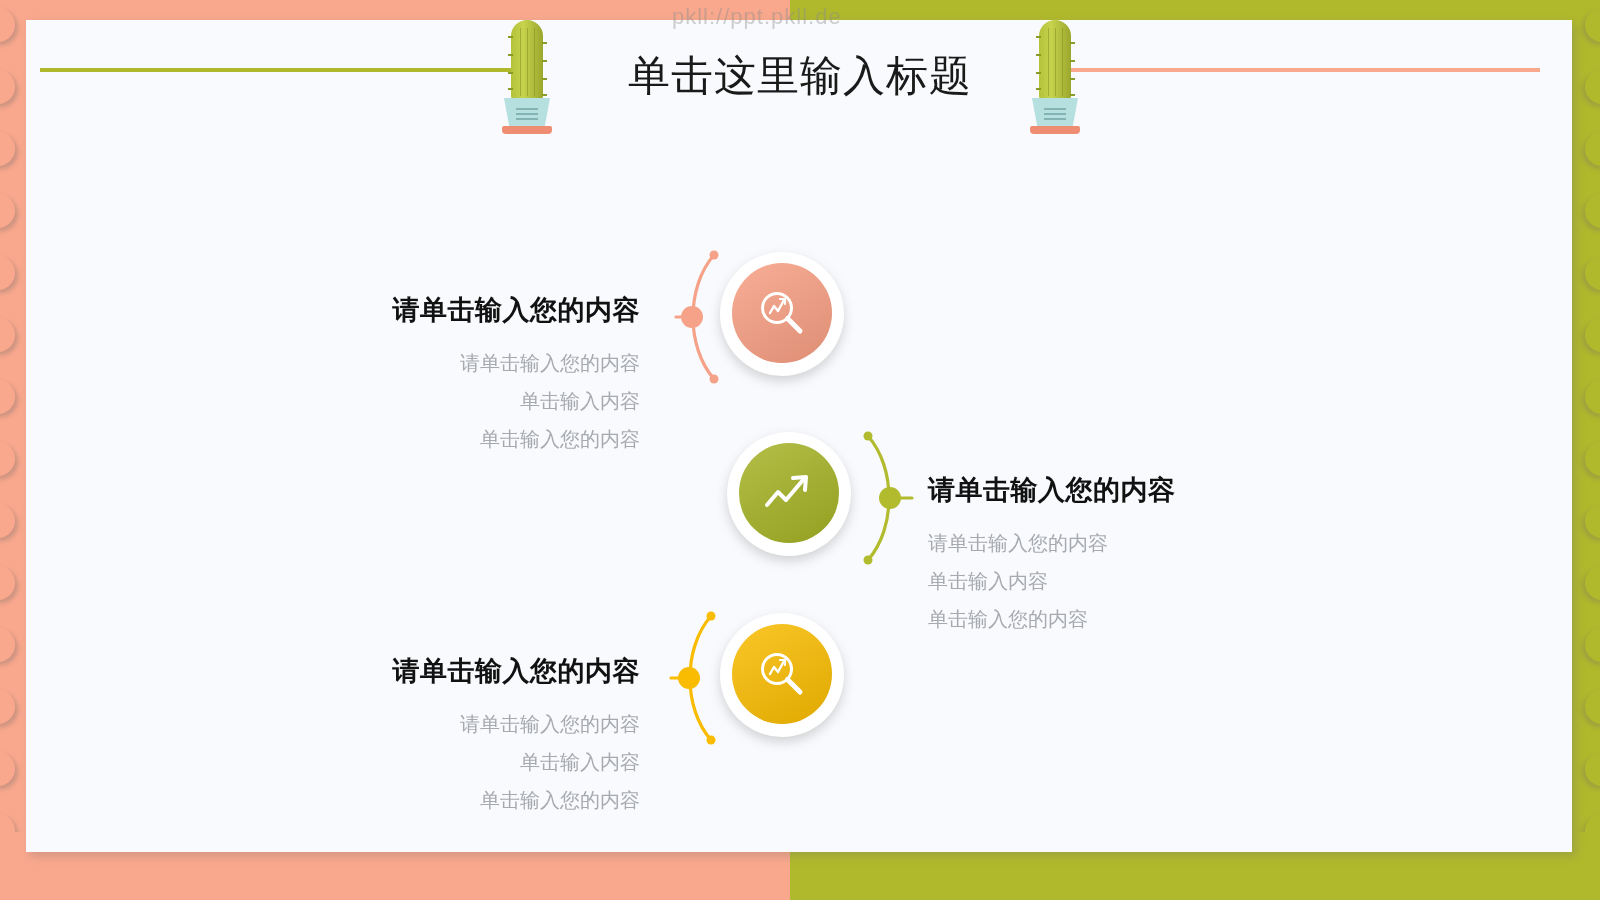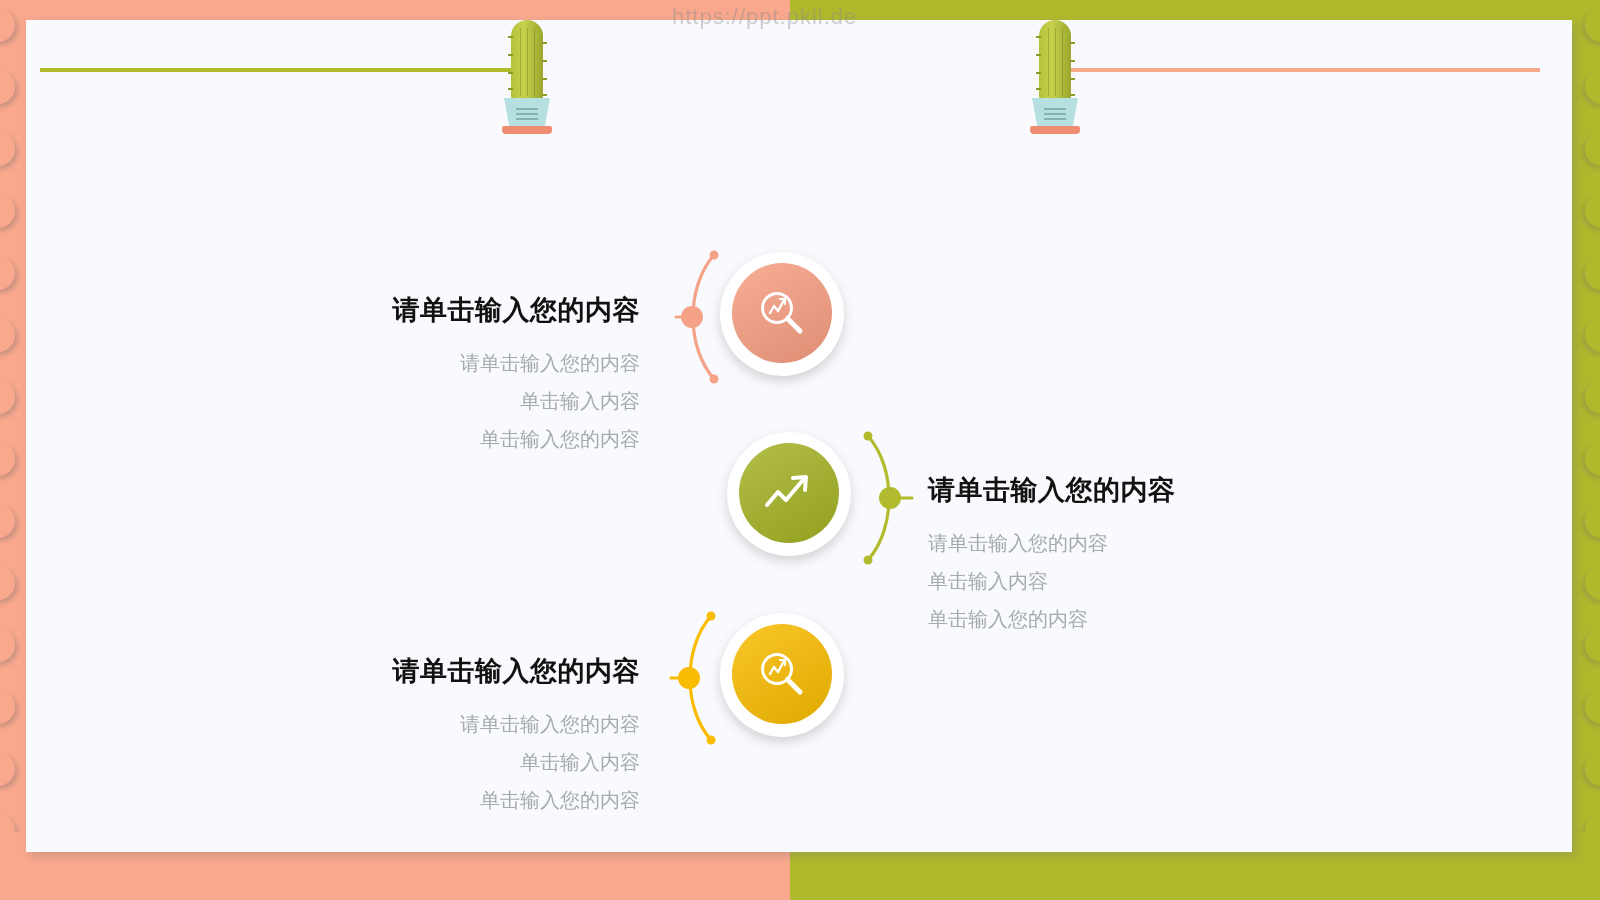--- a/index.html
+++ b/index.html
@@ -275,25 +275,26 @@
       <div class="notch" style="top: 380px;"></div>
       <div class="notch" style="top: 442px;"></div>
       <div class="notch" style="top: 504px;"></div>
       <div class="notch" style="top: 566px;"></div>
       <div class="notch" style="top: 628px;"></div>
       <div class="notch" style="top: 690px;"></div>
       <div class="notch" style="top: 752px;"></div>
       <div class="notch" style="top: 814px;"></div>
     </div>
 
-  <div class="watermark">https://ppt.pkll.de</div>
+  <div class="watermark">pkll://ppt.pkll.de</div>
 
   <div class="rule rule-left"></div>
   <div class="rule rule-right"></div>
 
+  <div class="title">单击这里输入标题</div>
 
   <div class="cactus" style="left:500px; top:20px; width:54px; height:116px;">
     <div class="stem"></div>
     <div class="rib" style="left:20px;"></div>
     <div class="rib" style="left:27px;"></div>
     <div class="rib" style="left:34px;"></div>
     <div class="spine" style="left:8px;  top:16px;"></div>
     <div class="spine" style="left:8px;  top:34px;"></div>
     <div class="spine" style="left:8px;  top:52px;"></div>
     <div class="spine" style="left:8px;  top:68px;"></div>

